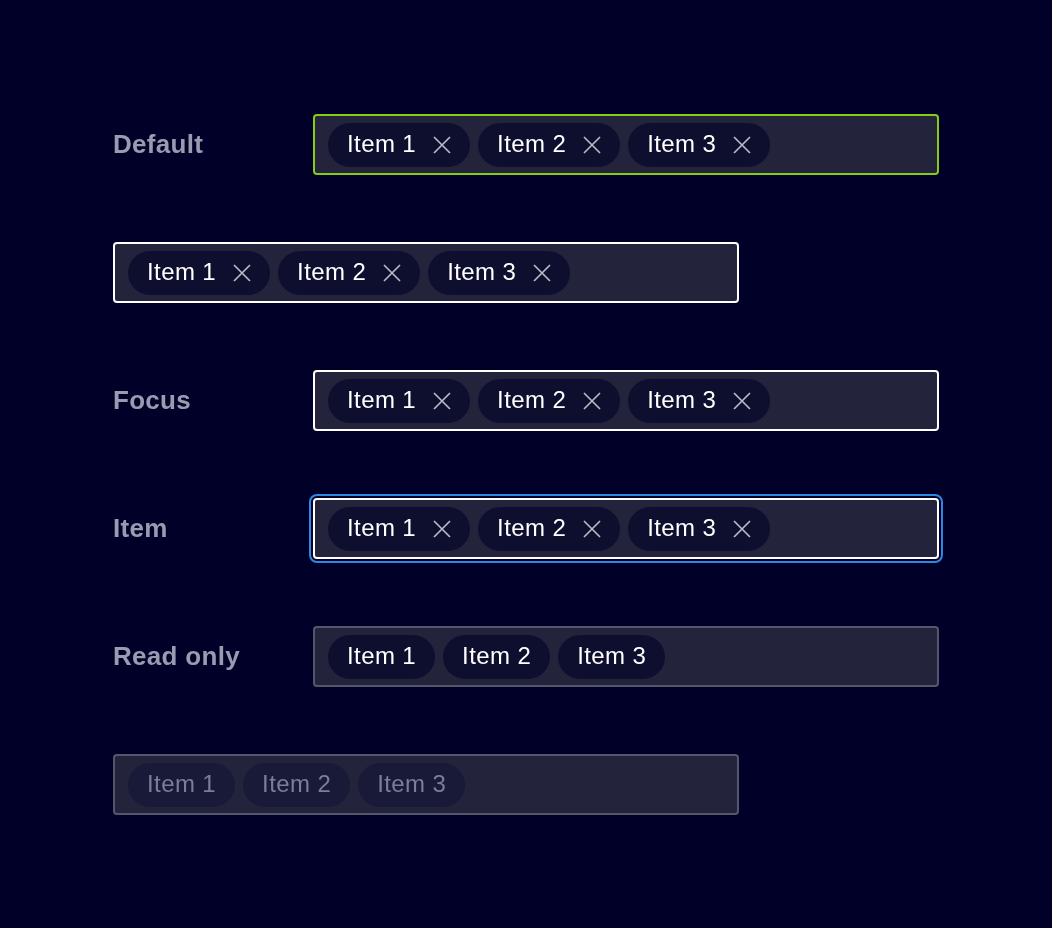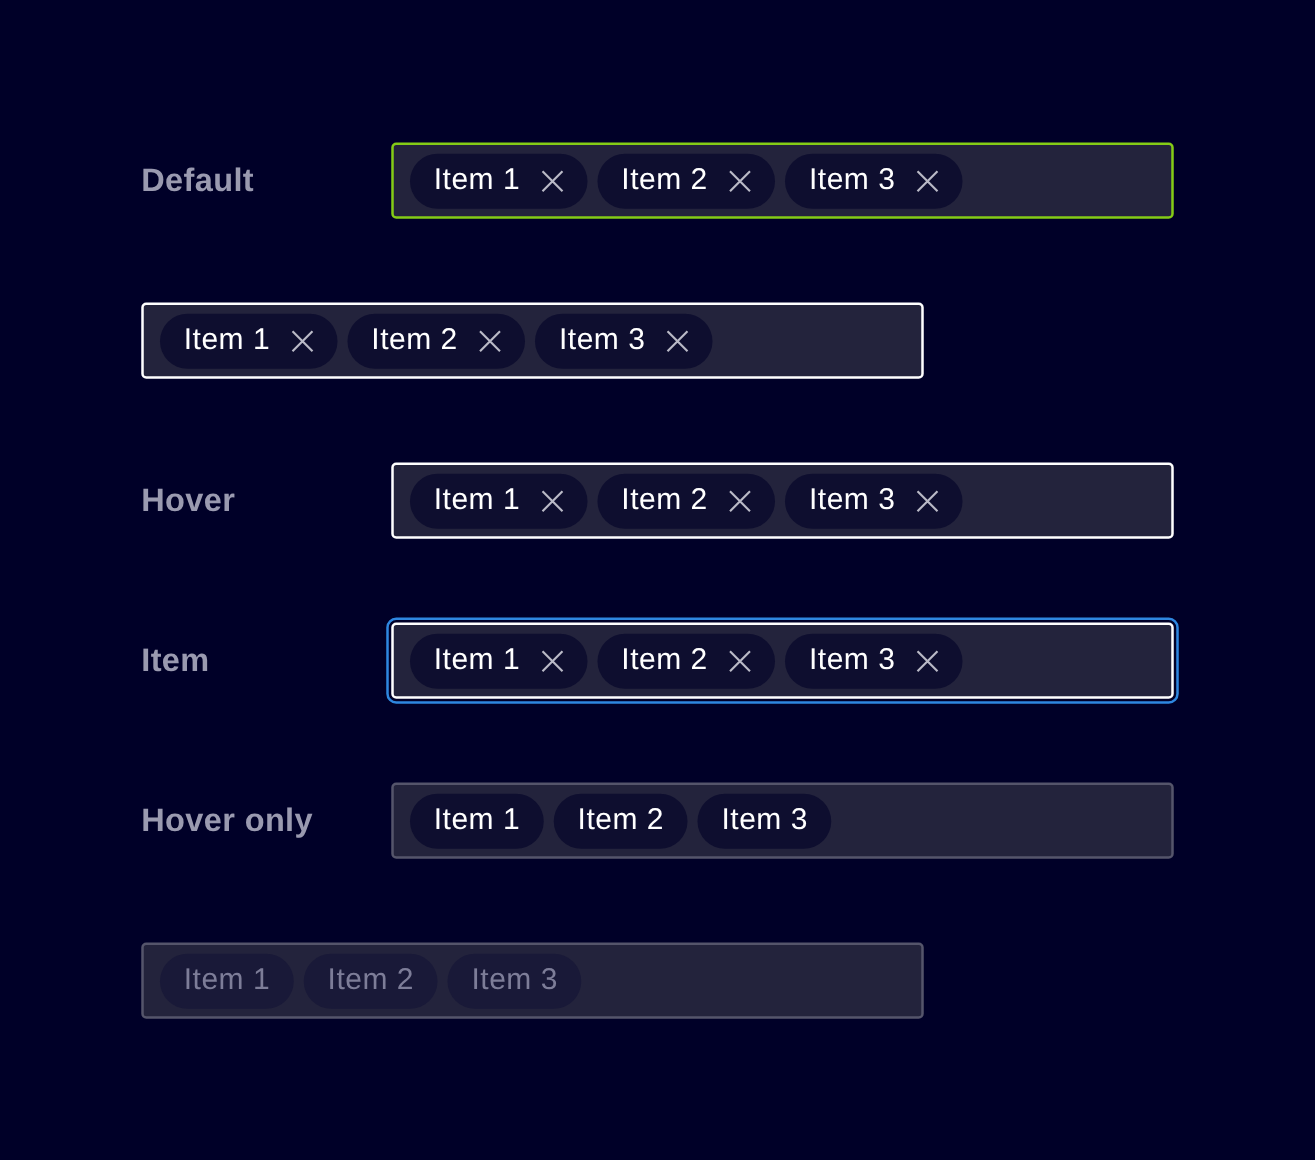--- a/index.html
+++ b/index.html
@@ -148,21 +148,21 @@
             <svg width="22" height="22" viewBox="0 0 22 22">
                 <path d="M3 3 L19 19 M19 3 L3 19" stroke="#b9b9c6" stroke-width="1.7" fill="none"></path>
               </svg>
           </span>
         </button>
       </span>
     </div>
   </div>
 
   <div class="row">
-    <div class="state-label">Hover</div>
+    <div class="state-label">Focus</div>
     <div class="field active">
       <span class="chip">
         <span class="chip-text">Item 1</span>
         <button class="remove-btn">
           <span>
             <svg width="22" height="22" viewBox="0 0 22 22">
                 <path d="M3 3 L19 19 M19 3 L3 19" stroke="#b9b9c6" stroke-width="1.7" fill="none"></path>
               </svg>
           </span>
         </button>
@@ -220,21 +220,21 @@
             <svg width="22" height="22" viewBox="0 0 22 22">
                 <path d="M3 3 L19 19 M19 3 L3 19" stroke="#b9b9c6" stroke-width="1.7" fill="none"></path>
               </svg>
           </span>
         </button>
       </span>
     </div>
   </div>
 
   <div class="row">
-    <div class="state-label">Hover only</div>
+    <div class="state-label">Read only</div>
     <div class="field readonly">
       <span class="chip no-remove">
         <span class="chip-text">Item 1</span>
       </span>
       <span class="chip no-remove">
         <span class="chip-text">Item 2</span>
       </span>
       <span class="chip no-remove">
         <span class="chip-text">Item 3</span>
       </span>

